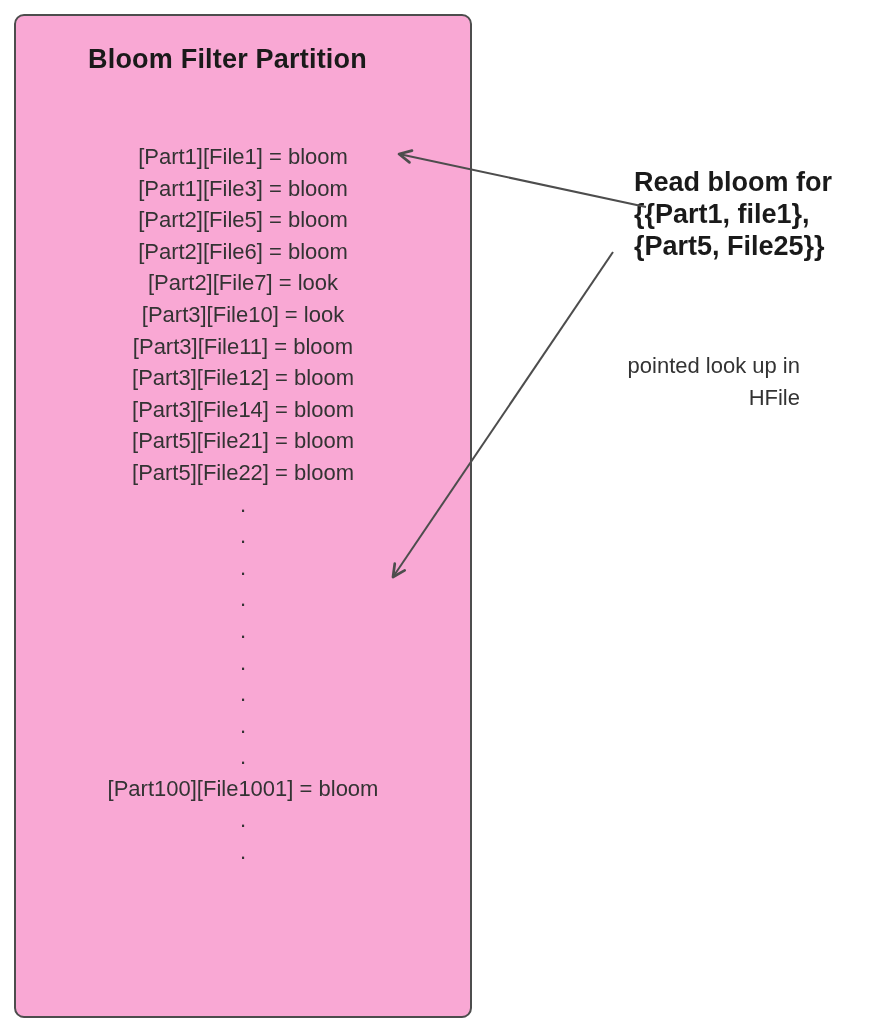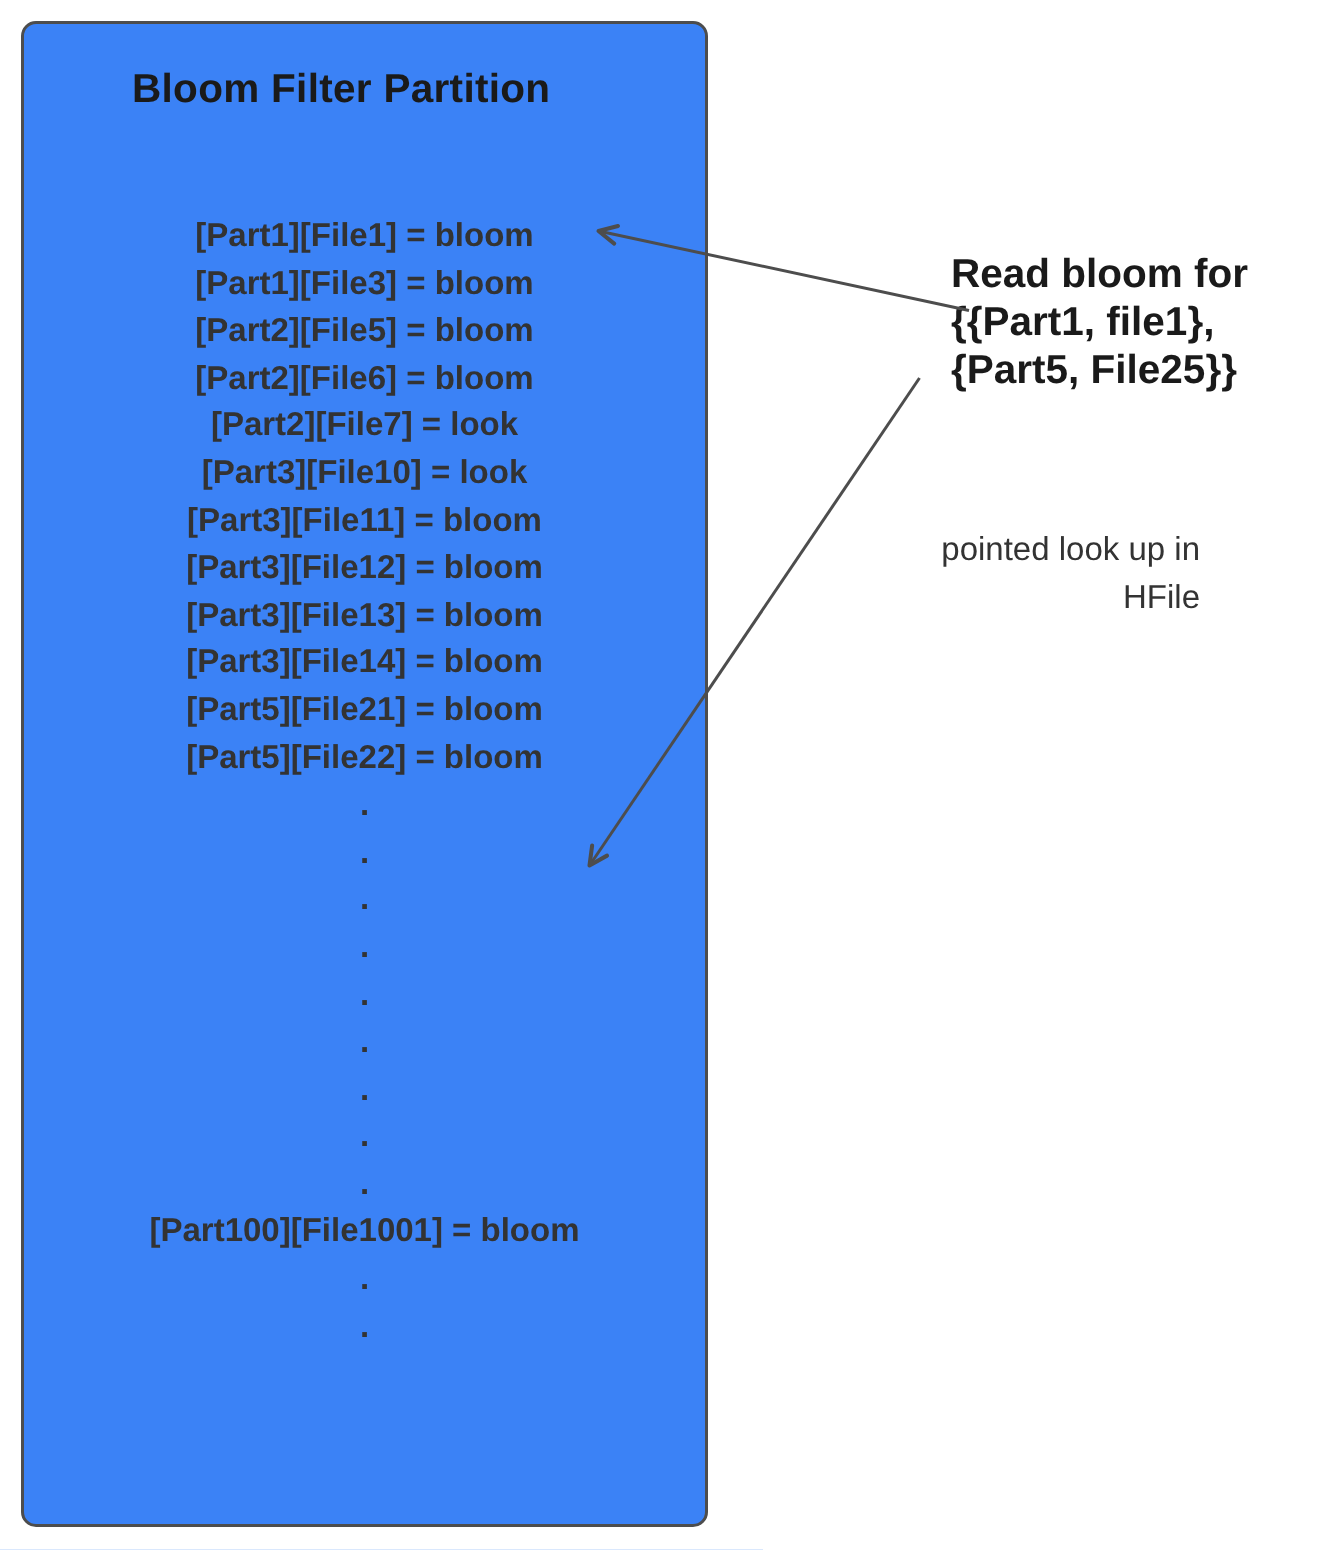--- a/index.html
+++ b/index.html
@@ -17,42 +17,41 @@
     background: #ffffff;
   }
   .partition-box {
     position: absolute;
     left: 14px;
     top: 14px;
     width: 458px;
     height: 1004px;
     border: 2px solid #4d4d4d;
     border-radius: 10px;
-    background: #3b82f6;
+    background: #f9a8d4;
   }
   .box-title {
     position: absolute;
     top: 28px;
     left: 72px;
     font-size: 27px;
     font-weight: 700;
     color: #1a1a1a;
     letter-spacing: 0.2px;
   }
   .entry-list {
     position: absolute;
     top: 125px;
     left: 0;
     right: 0;
     text-align: center;
     font-size: 22px;
     line-height: 31.6px;
     color: #333333;
     white-space: nowrap;
-    font-weight: bold;
   }
   .entry { height: 31.6px; }
   .dot-line { height: 31.6px; }
   .read-bloom-label {
     position: absolute;
     left: 634px;
     top: 166px;
     width: 250px;
     text-align: left;
     font-size: 27px;
@@ -89,21 +88,20 @@
 
     <div class="entry-list">
       <div class="entry">[Part1][File1] = bloom</div>
       <div class="entry">[Part1][File3] = bloom</div>
       <div class="entry">[Part2][File5] = bloom</div>
       <div class="entry">[Part2][File6] = bloom</div>
       <div class="entry">[Part2][File7] = look</div>
       <div class="entry">[Part3][File10] = look</div>
       <div class="entry">[Part3][File11] = bloom</div>
       <div class="entry">[Part3][File12] = bloom</div>
-      <div class="entry">[Part3][File13] = bloom</div>
       <div class="entry">[Part3][File14] = bloom</div>
       <div class="entry">[Part5][File21] = bloom</div>
       <div class="entry">[Part5][File22] = bloom</div>
 
       <div class="dot-line">.</div>
       <div class="dot-line">.</div>
       <div class="dot-line">.</div>
       <div class="dot-line">.</div>
       <div class="dot-line">.</div>
       <div class="dot-line">.</div>

